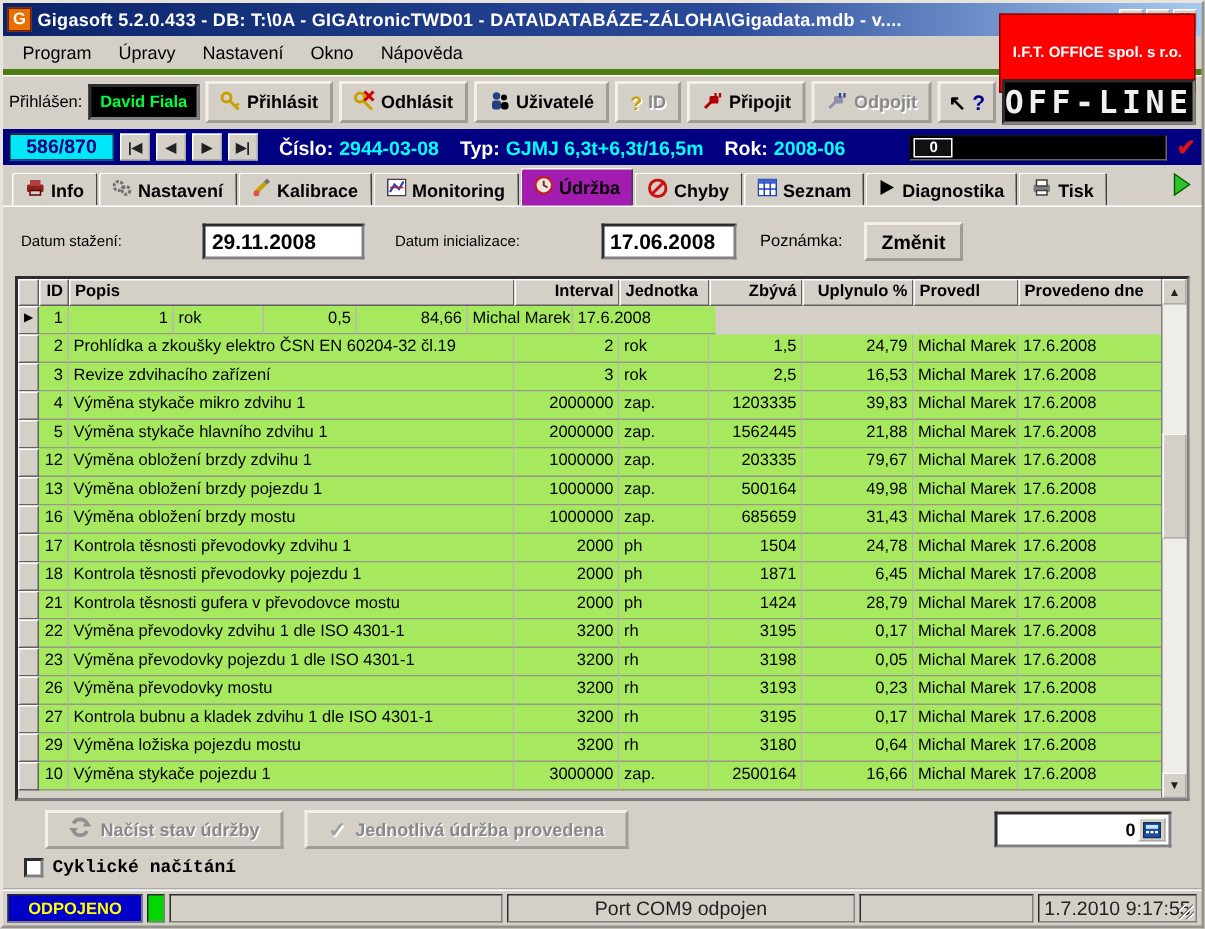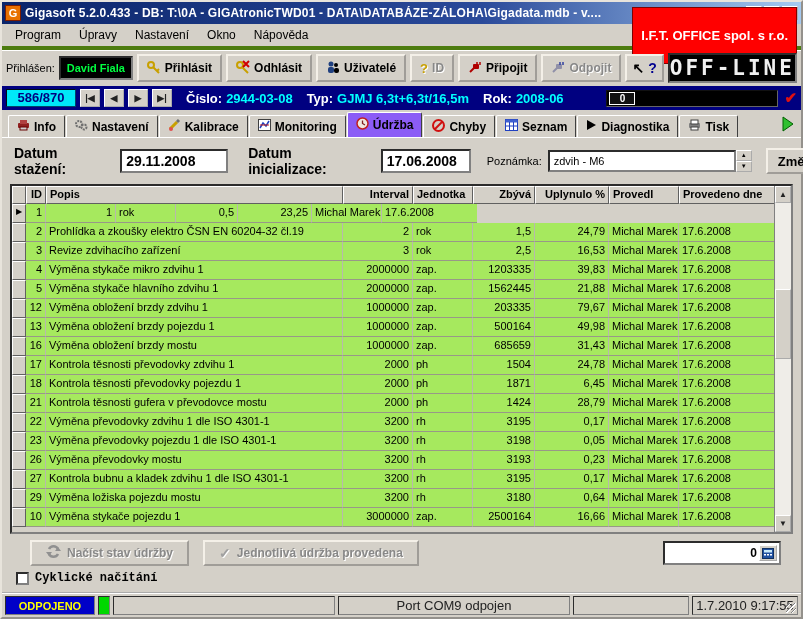--- a/index.html
+++ b/index.html
@@ -17,21 +17,21 @@
   .title-text { color:#fff; font-weight:bold; font-size:12px; white-space:nowrap; overflow:hidden;
                 flex:1 1 auto; letter-spacing:0.2px; }
   .win-btns { display:flex; gap:2px; }
   .win-btn { width:16px; height:14px; background:#d4d0c8; border:1px outset #fff;
              font-size:9px; font-weight:bold; text-align:center; line-height:12px; font-family:"DejaVu Sans Mono",monospace; }
 
   
   .menubar { height:26px; display:flex; align-items:center; padding:0 4px; flex:0 0 auto;
              border-bottom:4px solid #4d7c0f; box-shadow:0 1px 0 #fff; }
   .menu-item { padding:4px 9px; font-size:12px; }
-  .company-label { margin-left:auto; background:#ff0000; color:#fff; font-weight:bold; font-size:13px;
+  .company-label { margin-left:auto; background:#ff0000; color:#fff; font-weight:bold; font-size:10px;
                    padding:20px 8px; border:1px solid #800000; }
 
   
   .toolbar { height:36px; display:flex; align-items:center; padding:0 4px; gap:4px; flex:0 0 auto; }
   .lbl { font-size:11px; }
   .user-display { width:112px; height:24px; background:#000; border:2px inset #808080;
                   color:#00ff40; font-weight:bold; text-align:center; line-height:20px; }
   .tb-btn { height:28px; display:flex; align-items:center; gap:4px; padding:0 8px; background:#d4d0c8;
             border:2px outset #f4f0e8; font-size:12px; font-weight:bold; cursor:pointer; }
   .tb-btn.disabled { color:#888; text-shadow:1px 1px 0 #fff; }
@@ -52,27 +52,27 @@
                     display:flex; align-items:center; }
   .progress-num { width:26px; height:13px; margin-left:2px; background:#111; border:1px solid #fff;
                   color:#fff; font-weight:bold; font-size:10px; text-align:center; line-height:11px; }
   .nav-check { color:#dd1111; font-size:15px; font-weight:bold; margin-left:2px; }
 
   
   .tabbar { height:27px; display:flex; align-items:flex-end; padding:2px 6px 0 6px; gap:1px; flex:0 0 auto; }
   .tab { height:22px; display:flex; align-items:center; gap:4px; padding:0 8px; background:#d4d0c8;
          border:1px solid; border-color:#fff #404040 #808080 #fff; border-bottom:none;
          border-radius:2px 2px 0 0; font-size:12px; font-weight:bold; }
-  .tab.active { height:25px; background:#8b5cf6; position:relative; z-index:2;justify-content:flex-end; }
+  .tab.active { height:25px; background:#a21caf; position:relative; z-index:2;justify-content:flex-end; }
   .tab-go { margin-left:auto; align-self:center; }
 
   
   .content { flex:1 1 auto; border-top:1px solid #fff; padding:6px 8px 0 8px; display:flex; flex-direction:column; }
   .form-row { height:34px; display:flex; align-items:center; gap:6px; padding:0 4px; }
-  .form-label { font-size:14px; font-weight:bold; }
+  .form-label { font-size:10px; font-weight:normal; }
   .form-label.small { font-size:11px; font-weight:normal; }
   .text-input { height:24px; background:#fff; border:2px inset #808080; font-size:14px; font-weight:bold;
                 padding:0 4px; font-family:"Liberation Sans",sans-serif;margin-left:48px; }
   .text-input.w1 { width:108px; }
   .text-input.w2 { width:90px; }
   .note-wrap { display:flex; align-items:stretch; }
   .note-input { width:188px; height:22px; background:#fff; border:2px inset #808080; font-size:11px;
                 padding:0 4px; font-weight:normal; font-family:"Liberation Sans",sans-serif; }
   .spinner { width:16px; height:22px; display:flex; flex-direction:column; }
   .spin-btn { flex:1; background:#d4d0c8; border:1px outset #fff; font-size:6px; line-height:8px; text-align:center; }
@@ -314,27 +314,20 @@
   </div>
 
   <div class="content">
 
     <div class="form-row">
       <span class="form-label">Datum stažení:</span>
       <input class="text-input w1" value="29.11.2008" style="">
       <span class="form-label" style="margin-left:14px;">Datum inicializace:</span>
       <input class="text-input w2" value="17.06.2008" style="">
       <span class="form-label small" style="margin-left:10px;">Poznámka:</span>
-      <span class="note-wrap">
-        <input class="note-input" value="zdvih - M6" style="">
-        <span class="spinner">
-          <span class="spin-btn">▲</span>
-          <span class="spin-btn">▼</span>
-        </span>
-      </span>
       <button class="change-btn">Změnit</button>
     </div>
 
     <div class="grid-wrap">
       <div class="grid">
         <div class="grid-header">
           <div class="hcell c-sel"></div>
           <div class="hcell c-id">ID</div>
           <div class="hcell c-popis">Popis</div>
           <div class="hcell c-interval">Interval</div>
@@ -344,21 +337,21 @@
           <div class="hcell c-provedl">Provedl</div>
           <div class="hcell c-provedeno">Provedeno dne</div>
         </div>
         <div class="grid-body" id="grid-body">
             <div class="grow">
               <div class="cell c-sel">▶</div>
               <div class="cell c-id">1</div>
               <div class="cell c-interval">1</div>
               <div class="cell c-jednotka">rok</div>
               <div class="cell c-zbyva">0,5</div>
-              <div class="cell c-uplynulo">23,25</div>
+              <div class="cell c-uplynulo">84,66</div>
               <div class="cell c-provedl">Michal Marek</div>
               <div class="cell c-provedeno">17.6.2008</div>
             </div>
             <div class="grow">
               <div class="cell c-sel"></div>
               <div class="cell c-id">2</div>
               <div class="cell c-popis">Prohlídka a zkoušky elektro ČSN EN 60204-32 čl.19</div>
               <div class="cell c-interval">2</div>
               <div class="cell c-jednotka">rok</div>
               <div class="cell c-zbyva">1,5</div>

